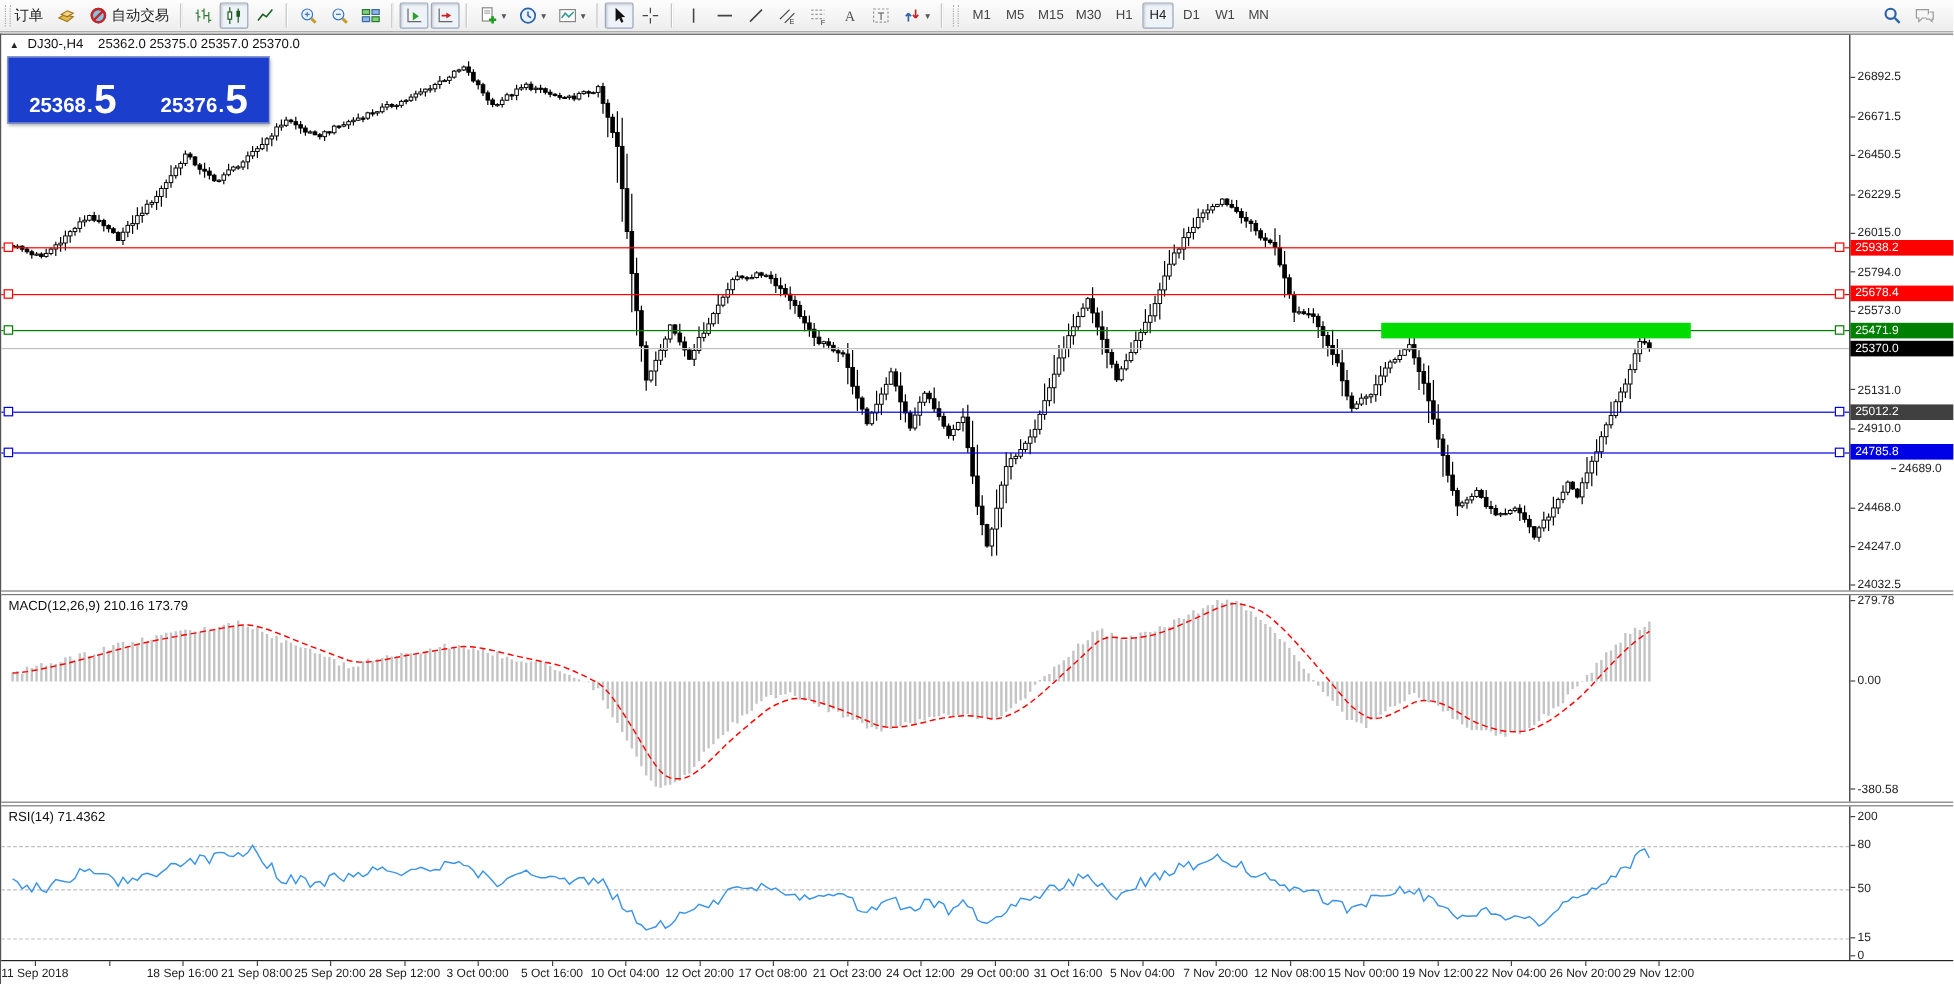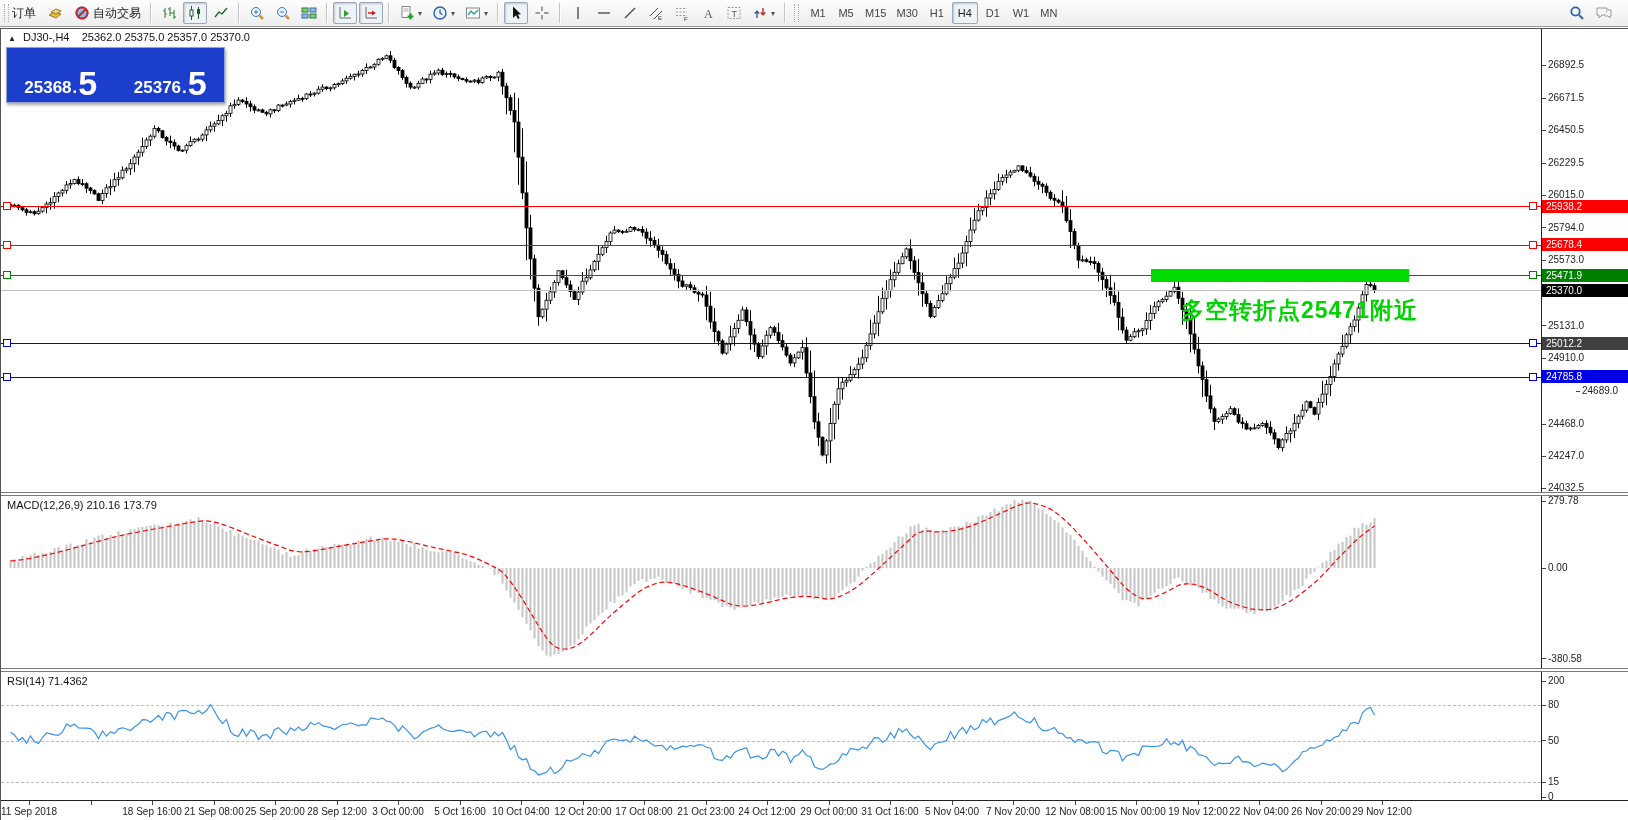--- a/index.html
+++ b/index.html
@@ -1011,21 +1011,20 @@
           </div>
           <div class="tp-div"></div>
           <div class="tp-price">
             <span class="main">25376</span>
               <span class="dot">.</span>
               <span class="big">5</span>
           </div>
         </div>
       </div>
 
-      <div class="annotation" id="annot" style="left: 1180px; top: 266px; color: rgb(0, 211, 0);">多空转折点25471附近</div>
     <div class="hline" style="top: 177.2px; border-top-color: rgb(255, 0, 0);"></div>
         <div class="hl-end" style="left: 2px; top: 173.2px; border-color: rgb(255, 0, 0);"></div>
         <div class="hl-end" style="left: 1528px; top: 173.2px; border-color: rgb(255, 0, 0);"></div>
         <div class="hline" style="top: 215.6px; border-top-color: rgb(255, 0, 0);"></div>
         <div class="hl-end" style="left: 2px; top: 211.6px; border-color: rgb(255, 0, 0);"></div>
         <div class="hl-end" style="left: 1528px; top: 211.6px; border-color: rgb(255, 0, 0);"></div>
         <div class="hline" style="top: 246.1px; border-top-color: rgb(0, 128, 0);"></div>
         <div class="hl-end" style="left: 2px; top: 242.1px; border-color: rgb(0, 128, 0);"></div>
         <div class="hl-end" style="left: 1528px; top: 242.1px; border-color: rgb(0, 128, 0);"></div>
         <div class="hline" style="top: 261.2px; border-top-color: rgb(192, 192, 192);"></div>

